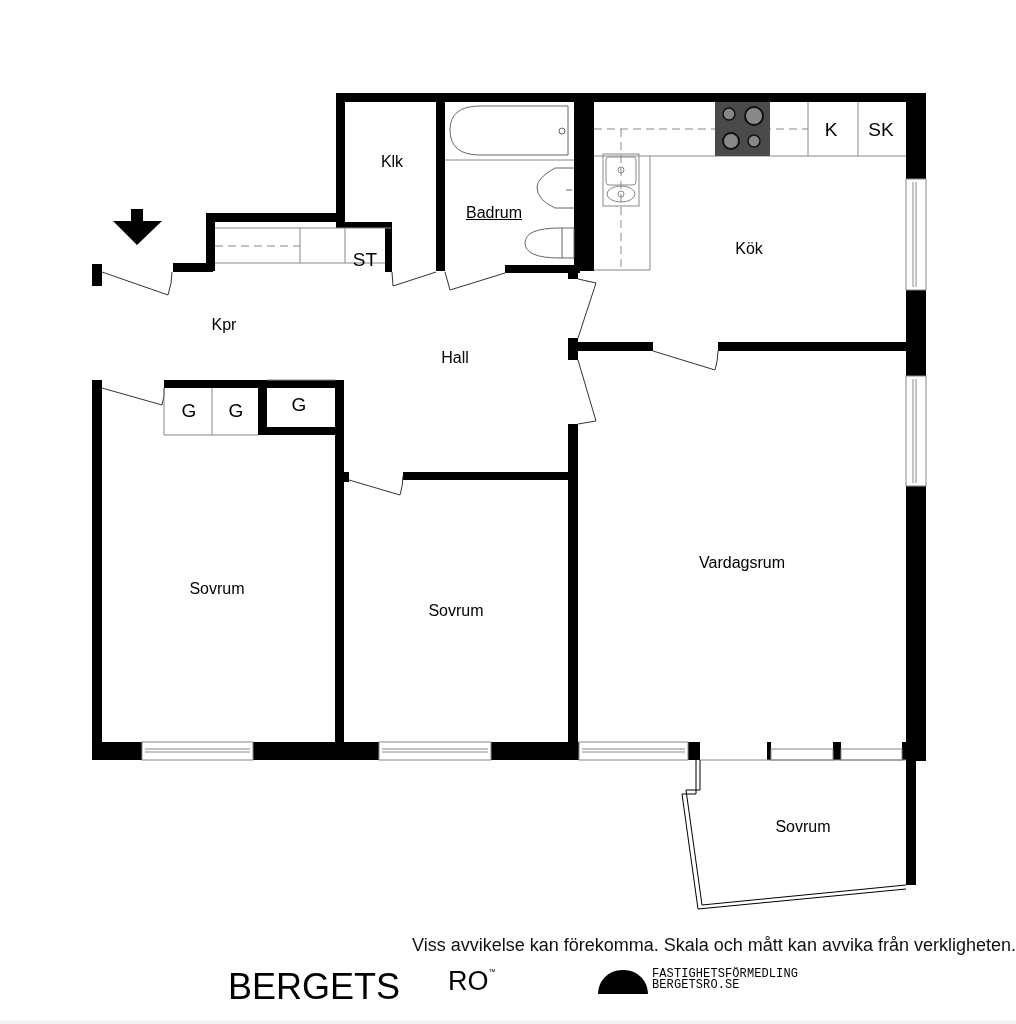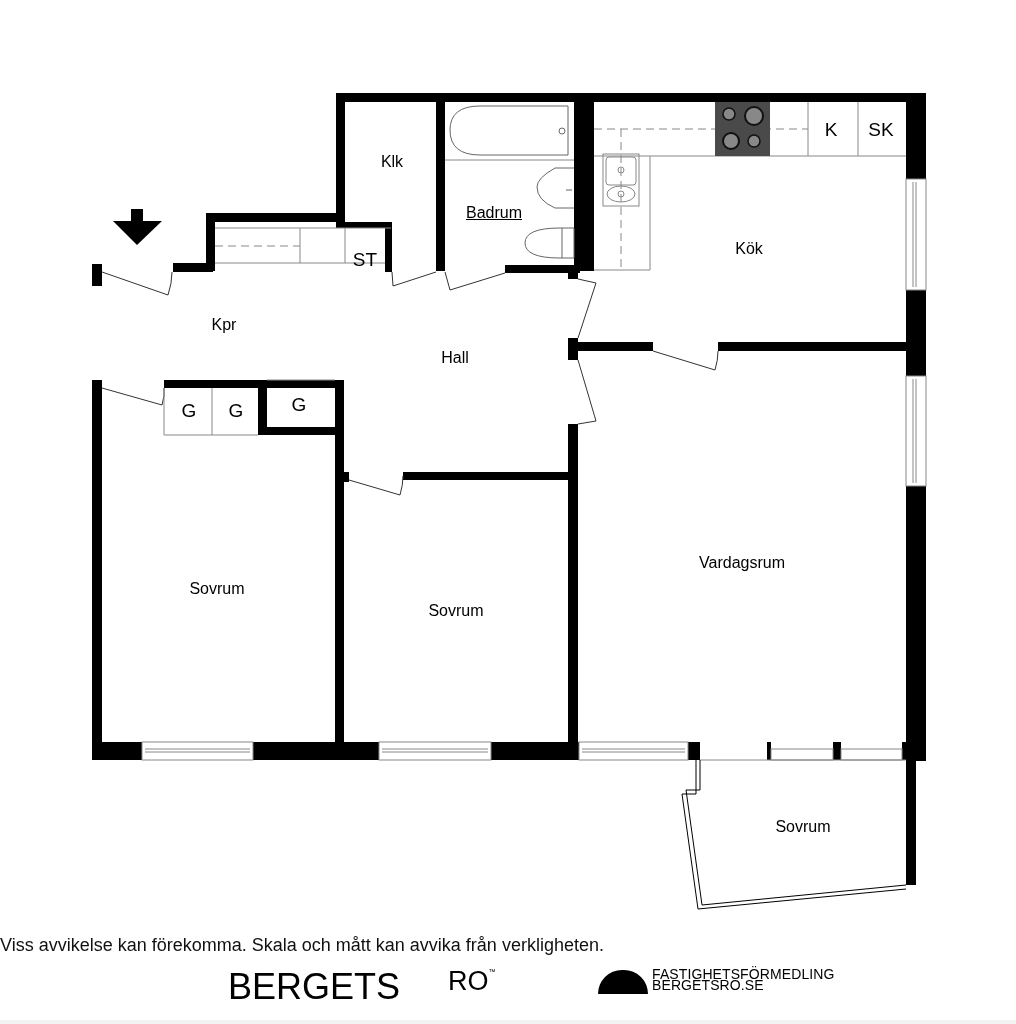--- a/index.html
+++ b/index.html
@@ -1,25 +1,25 @@
 <!DOCTYPE html>
 <html><head>
 <meta charset="utf-8">
 <style>
   html, body { margin: 0; padding: 0; background: #ffffff; }
   body { width: 1016px; height: 1024px; position: relative; overflow: hidden; font-family: "Liberation Sans", sans-serif; color: #000; }
   #plan { position: absolute; left: 0; top: 0; width: 1016px; height: 1024px; }
   .label { position: absolute; font-family: "Liberation Sans", sans-serif; font-size: 16px; color: #000; white-space: nowrap; transform: translate(-50%, -50%); }
   .label.small { font-size: 19px; }
-  .disclaimer { position: absolute; left: 0; width: 1016px; top: 935px; text-align: left; font-size: 18px; color: #111; }
+  .disclaimer { position: absolute; left: 0; width: 1016px; top: 935px; text-align: right; font-size: 18px; color: #111; }
   .logo-bergets { position: absolute; left: 228px; top: 966px; font-size: 36px; letter-spacing: 0px; }
   .logo-ro { position: absolute; left: 448px; top: 966px; font-size: 27px; }
   .logo-ro sup { font-size: 7px; vertical-align: top; position: relative; top: 2px; }
   .logo-dome { position: absolute; left: 598px; top: 970px; width: 50px; height: 24px; background: #000; border-radius: 25px 25px 0 0; }
-  .logo-text { position: absolute; left: 652px; top: 969px; font-size: 14px; line-height: 11px; letter-spacing: 0.1px; }
+  .logo-text { position: absolute; left: 652px; top: 969px; font-size: 12px; line-height: 11px; letter-spacing: 0.1px; font-family: Liberation Mono, monospace; }
   .bottom-bar { position: absolute; left: 0; top: 1020px; width: 1016px; height: 4px; background: #f3f3f3; }
 </style>
 </head>
 <body>
 
 <svg id="plan" viewBox="0 0 1016 1024" xmlns="http://www.w3.org/2000/svg">
   <g fill="#000">
 
     <rect x="336" y="93" width="590" height="9"></rect>
 

